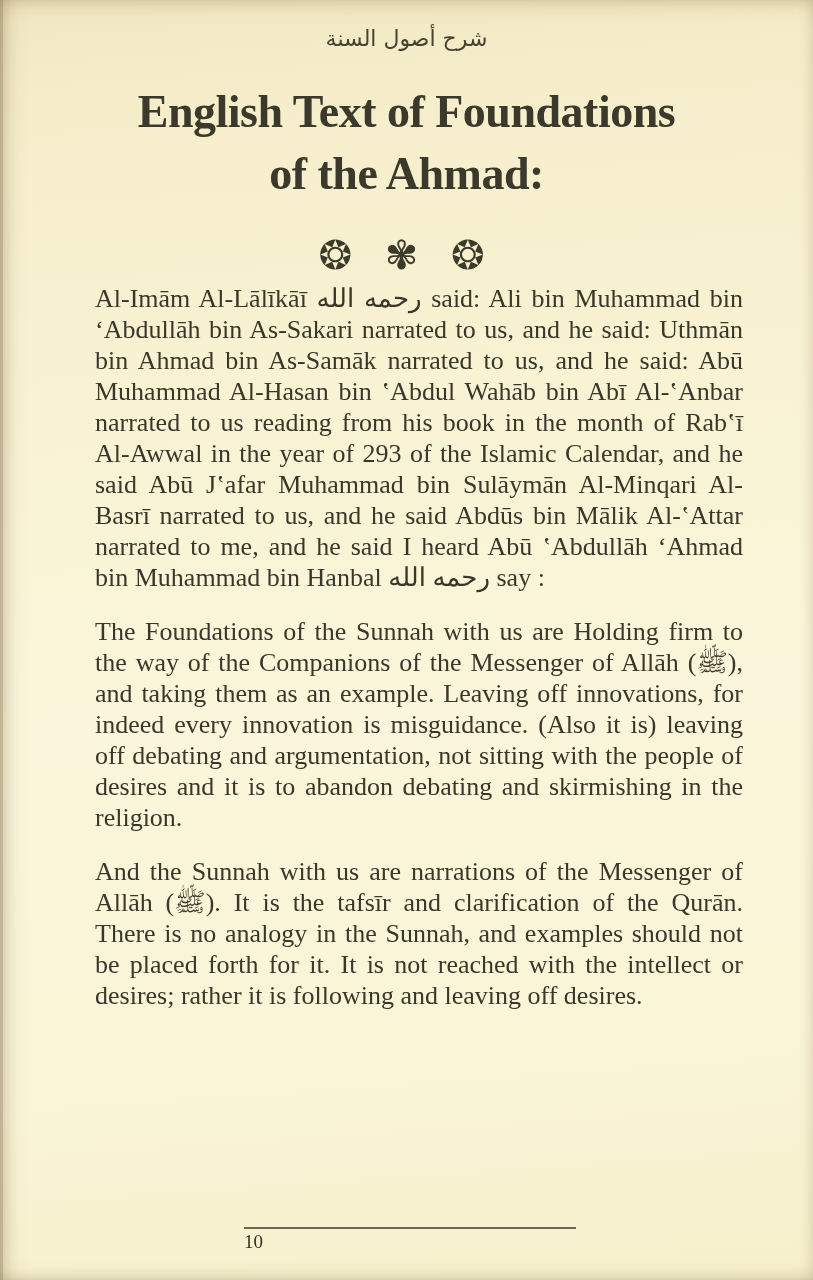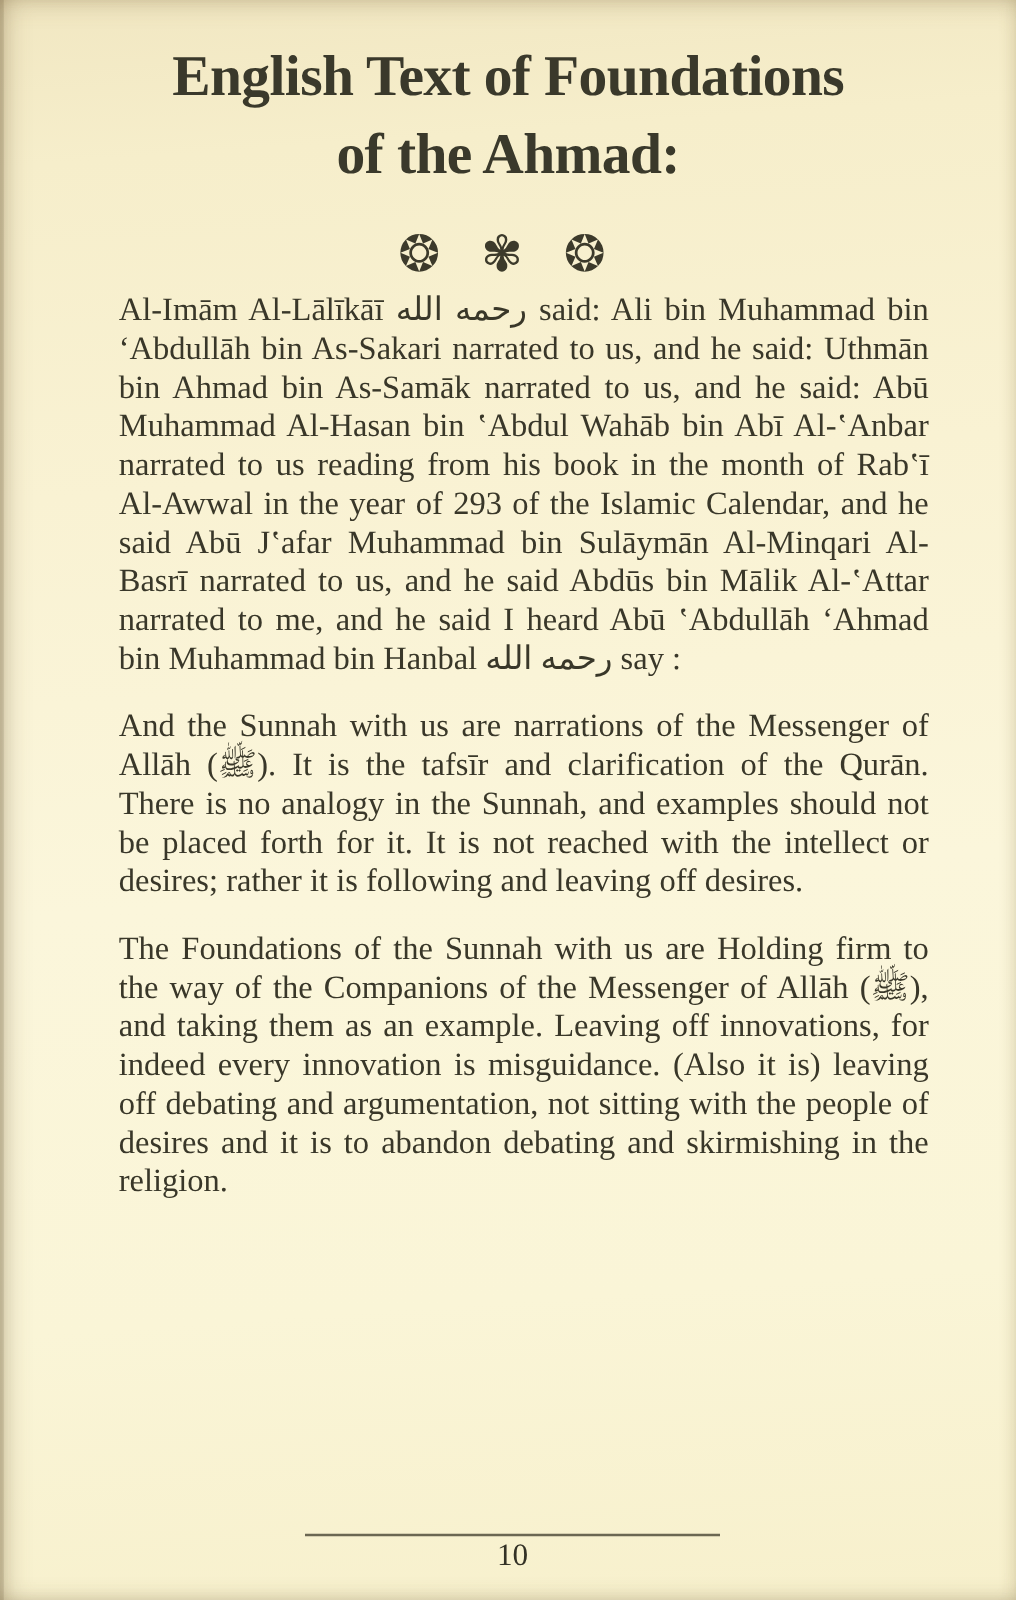--- a/index.html
+++ b/index.html
@@ -73,42 +73,42 @@
   }
   .footer-rule {
     width: 332px;
     margin-left: 244px;
     border-top: 2px solid rgba(60, 56, 40, 0.75);
   }
   .page-number {
     width: 332px;
     margin-left: 244px;
     margin-top: 2px;
-    text-align: center;
-    font-size: 25px;
+    font-size: 19px;
     color: #333125;
   }
 </style>
 </head>
 <body>
 
 <div class="scan-page">
 
+  <div class="arabic-header">شرح أصول السنة</div>
 
   <h1 class="page-title">
     <span class="title-line">English Text of Foundations</span>
     <span class="title-line">of the Ahmad:</span>
   </h1>
 
   <div class="ornament">❂ ✾ ❂</div>
 
   <div class="content">
     <p>Al-Imām Al-Lālīkāī رحمه الله said: Ali bin Muhammad bin ‘Abdullāh bin As-Sakari narrated to us, and he said: Uthmān bin Ahmad bin As-Samāk narrated to us, and he said: Abū Muhammad Al-Hasan bin ʽAbdul Wahāb bin Abī Al-ʽAnbar narrated to us reading from his book in the month of Rabʽī Al-Awwal in the year of 293 of the Islamic Calendar, and he said Abū Jʽafar Muhammad bin Sulāymān Al-Minqari Al-Basrī narrated to us, and he said Abdūs bin Mālik Al-ʽAttar narrated to me, and he said I heard Abū ʽAbdullāh ‘Ahmad bin Muhammad bin Hanbal رحمه الله say :</p>
+    <p>The Foundations of the Sunnah with us are Holding firm to the way of the Companions of the Messenger of Allāh (ﷺ), and taking them as an example.  Leaving off innovations, for indeed every innovation is misguidance. (Also it is) leaving off debating and argumentation, not sitting with the people of desires and it is to abandon debating and skirmishing in the religion.</p>
     <p>And the Sunnah with us are narrations of the Messenger of Allāh (ﷺ).  It is the tafsīr and clarification of the Qurān.  There is no analogy in the Sunnah, and examples should not be placed forth for it.  It is not reached with the intellect or desires; rather it is following and leaving off desires.</p>
-    <p>The Foundations of the Sunnah with us are Holding firm to the way of the Companions of the Messenger of Allāh (ﷺ), and taking them as an example.  Leaving off innovations, for indeed every innovation is misguidance. (Also it is) leaving off debating and argumentation, not sitting with the people of desires and it is to abandon debating and skirmishing in the religion.</p>
   </div>
 
   <div class="footer">
     <div class="footer-rule"></div>
     <div class="page-number">10</div>
   </div>
 
 </div>
 
 </body></html>

